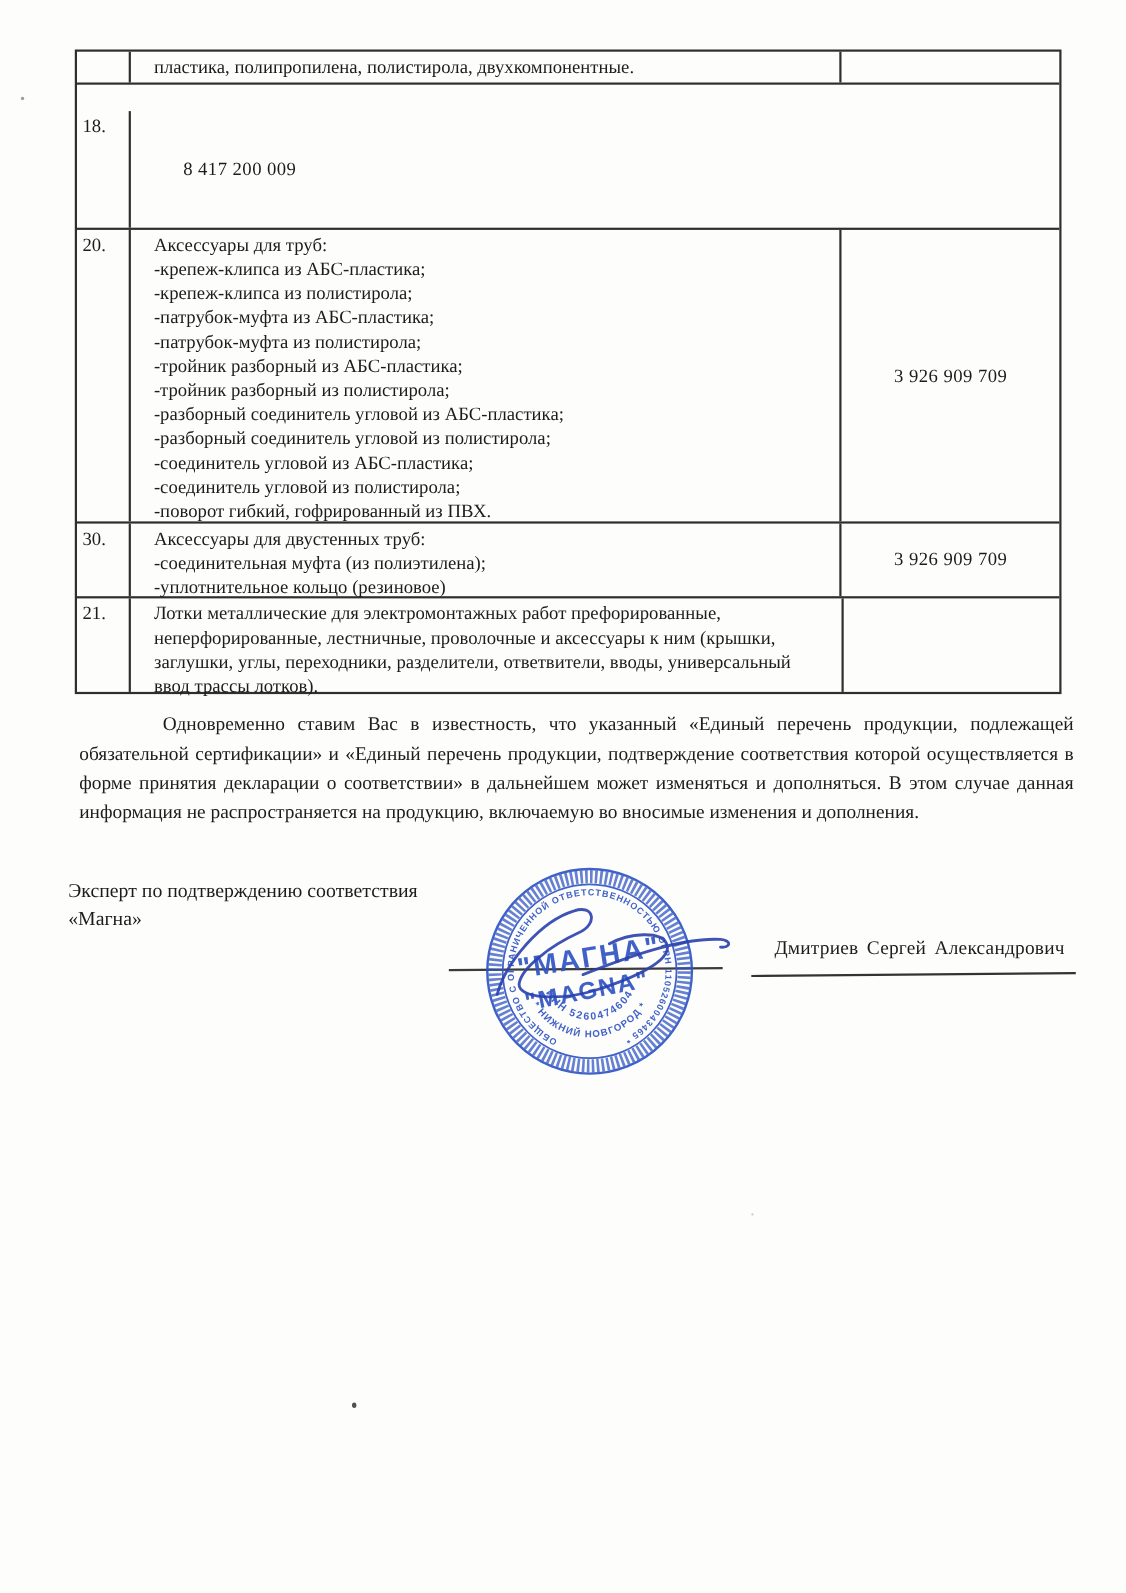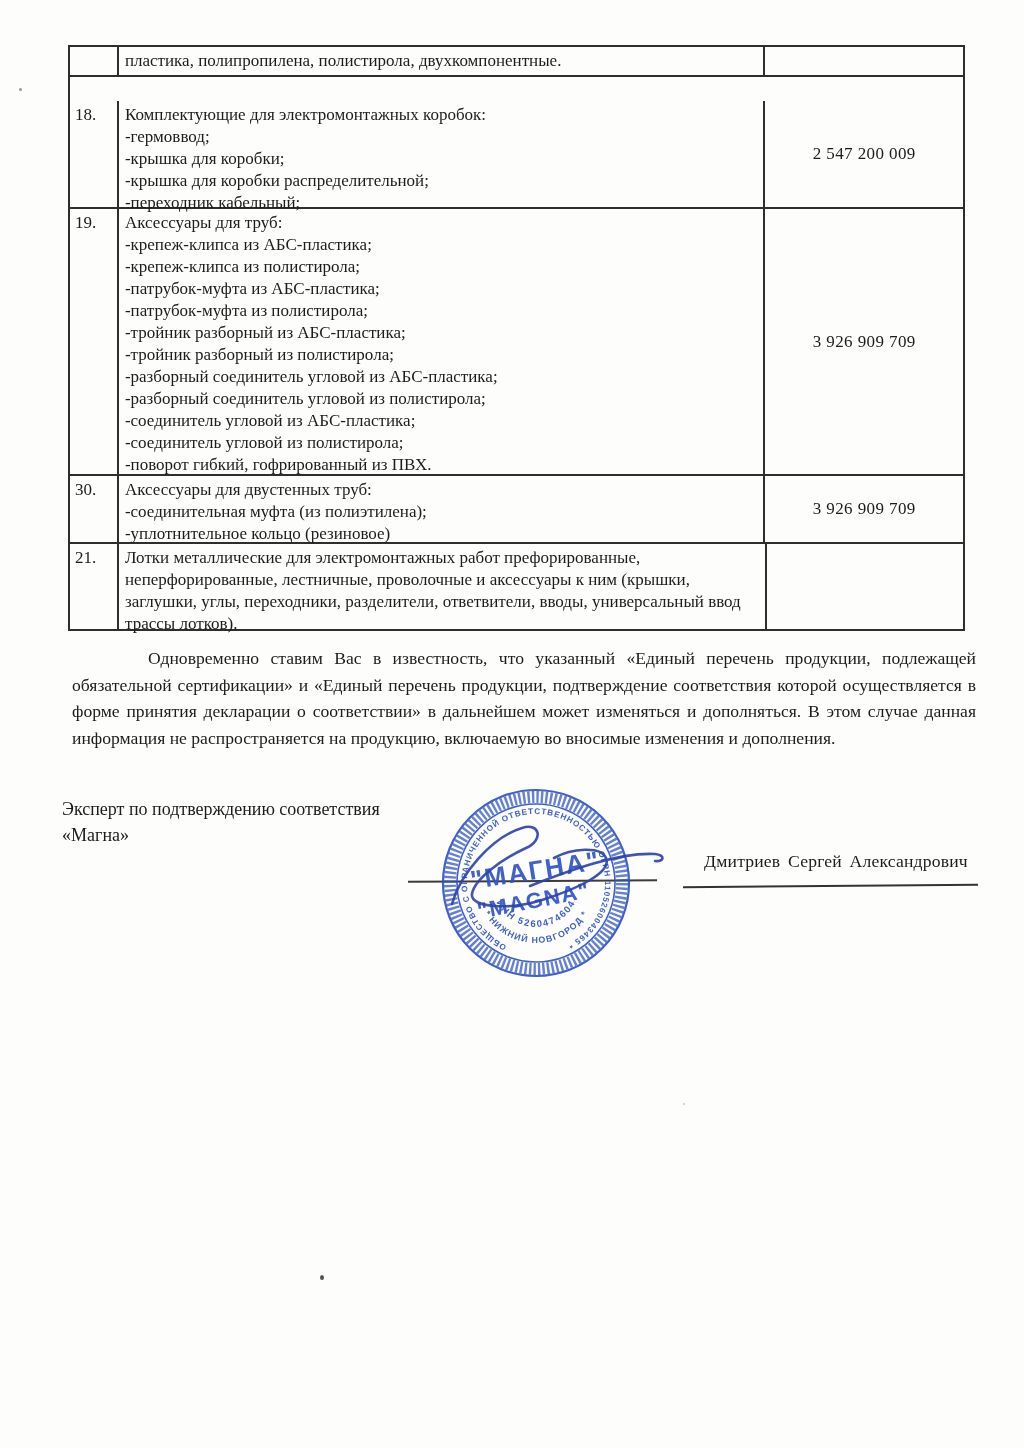--- a/index.html
+++ b/index.html
@@ -15,21 +15,21 @@
   
   .tbl{
     position:absolute;left:68px;top:45px;width:897px;
     border:2px solid #2e2e2e;
     box-sizing:border-box;
   }
   .tbl-row{display:flex;box-sizing:border-box;border-bottom:2px solid #2e2e2e;}
   .tbl-row:last-child{border-bottom:none;}
   .cell{box-sizing:border-box;font-size:17px;line-height:22px;}
   .cell-num{width:49px;border-right:2px solid #2e2e2e;padding:3px 0 0 5px;}
-  .cell-desc{width:648px;border-right:2px solid #2e2e2e;padding:3px 10px 0 6px;white-space:pre-line;}
+  .cell-desc{width:648px;border-right:2px solid #2e2e2e;padding:3px 10px 0 21px;white-space:pre-line;}
   .cell-code{width:198px;display:flex;align-items:center;justify-content:center;letter-spacing:.4px;}
   .r0{height:30px;} .r1{height:108px;margin-top:24px;} .r2{height:267px;} .r3{height:68px;} .r4{height:85px;}
   
   .para{
     position:absolute;left:72px;top:645px;width:904px;
     font-size:17.6px;line-height:26.6px;
     text-align:justify;text-indent:76px;margin:0;
   }
   
   .role{
@@ -56,29 +56,24 @@
 <div class="page">
 
   <div class="tbl">
     <div class="tbl-row r0">
       <div class="cell cell-num"></div>
       <div class="cell cell-desc">пластика, полипропилена, полистирола, двухкомпонентные.</div>
       <div class="cell cell-code"></div>
     </div>
     <div class="tbl-row r1">
       <div class="cell cell-num">18.</div>
-      <div class="cell cell-desc">Комплектующие для электромонтажных коробок:
--гермоввод;
--крышка для коробки;
--крышка для коробки распределительной;
--переходник кабельный;</div>
-      <div class="cell cell-code">2 547 200 009</div>
+      <div class="cell cell-code">8 417 200 009</div>
     </div>
     <div class="tbl-row r2">
-      <div class="cell cell-num">19.</div>
+      <div class="cell cell-num">20.</div>
       <div class="cell cell-desc">Аксессуары для труб:
 -крепеж-клипса из АБС-пластика;
 -крепеж-клипса из полистирола;
 -патрубок-муфта из АБС-пластика;
 -патрубок-муфта из полистирола;
 -тройник разборный из АБС-пластика;
 -тройник разборный из полистирола;
 -разборный соединитель угловой из АБС-пластика;
 -разборный соединитель угловой из полистирола;
 -соединитель угловой из АБС-пластика;

